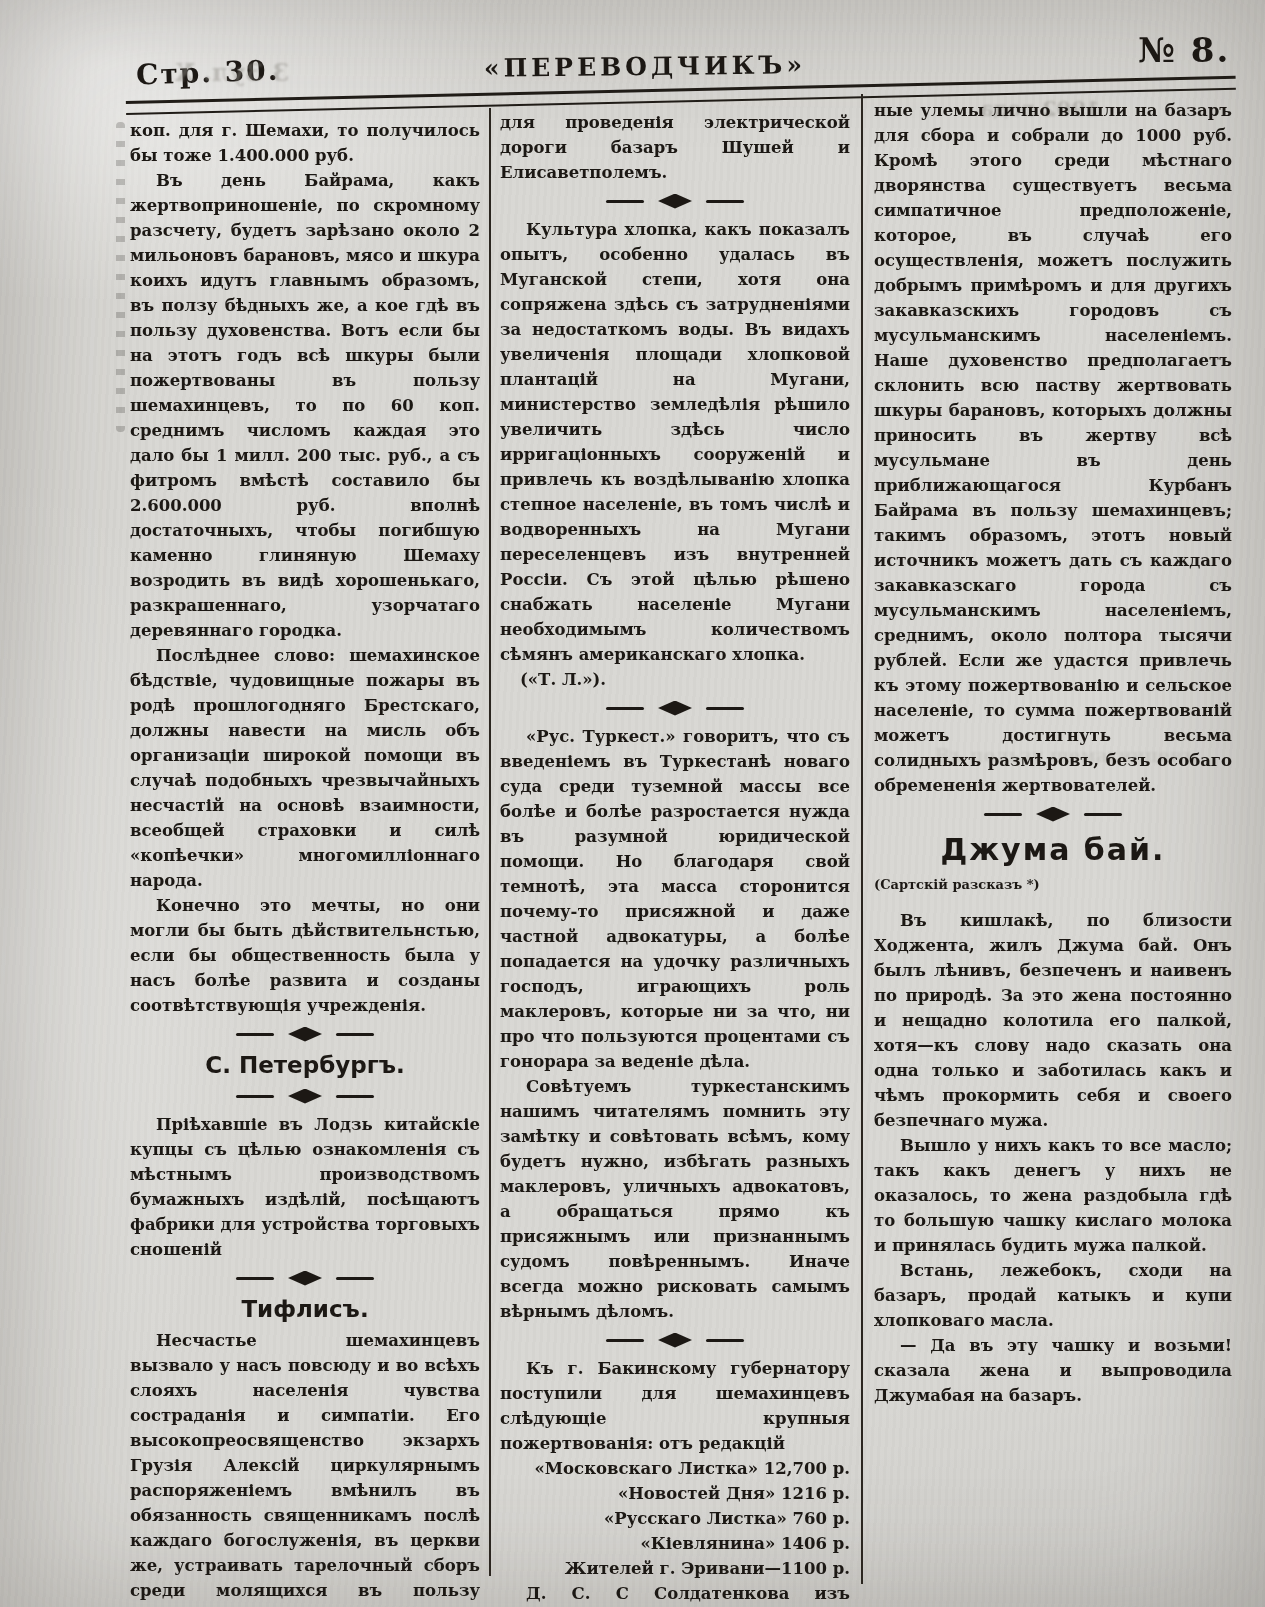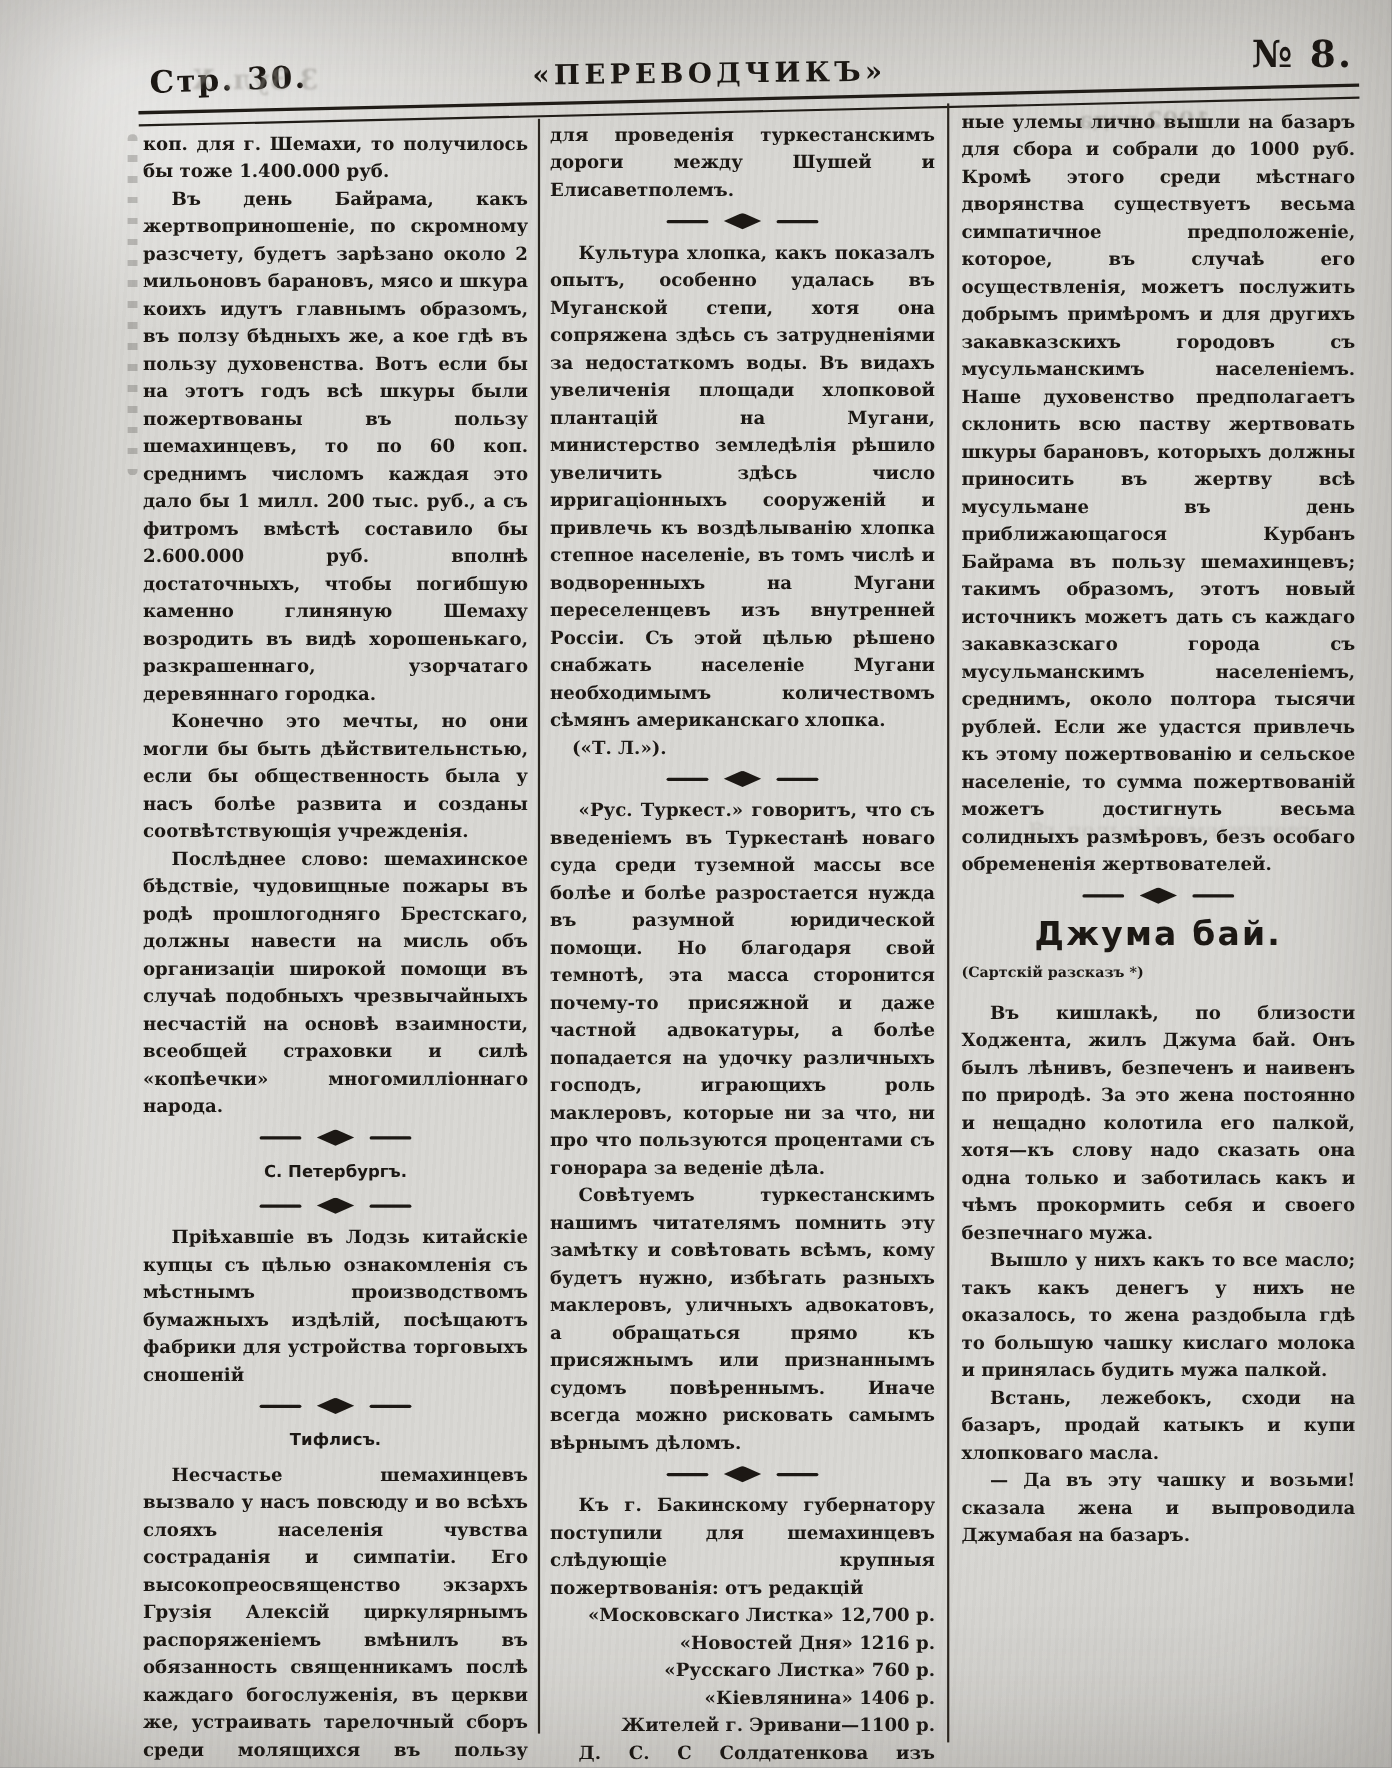--- a/index.html
+++ b/index.html
@@ -61,21 +61,21 @@
   .vrule-1{left:489px;top:108px;height:1468px;}
   .vrule-2{left:861px;top:94px;height:1490px;}
 
   .para{margin:0;text-indent:26px;}
   .para.no-indent{text-indent:0;}
   .para.plain{text-indent:0;text-align:left;margin-left:20px;}
   .list-item{margin:0;text-indent:14px;text-align:right;}
   .heading{
     margin:6px 0 4px 0;text-align:center;text-indent:0;
     font-family:"DejaVu Sans","Liberation Sans",sans-serif;
-    font-size:15px;font-weight:bold;line-height:30px;
+    font-size:23px;font-weight:bold;line-height:30px;
   }
   .article-title{
     margin:10px 0 4px 0;text-align:center;text-indent:0;
     font-family:"DejaVu Sans","Liberation Sans",sans-serif;
     font-size:30px;font-weight:bold;line-height:36px;letter-spacing:2px;
   }
   .subtitle{margin:2px 0 10px 0;text-indent:0;font-size:13px;line-height:26px;}
   .sep{
     display:flex;align-items:center;justify-content:center;
     gap:14px;margin:8px auto 8px auto;height:16px;
@@ -100,22 +100,22 @@
   <div class="ghost g-right">1902 года</div>
   <div class="ghost g-mid">Въ пользу шемахинцевъ</div>
   <div class="smudge"></div>
 
   <div class="vrule vrule-1"></div>
   <div class="vrule vrule-2"></div>
 
   <div class="col col-1">
       <p class="para no-indent">коп. для г. Шемахи, то получилось бы тоже 1.400.000 руб.</p>
       <p class="para">Въ день Байрама, какъ жертвоприношеніе, по скромному разсчету, будетъ зарѣзано около 2 мильоновъ барановъ, мясо и шкура коихъ идутъ главнымъ образомъ, въ ползу бѣдныхъ же, а кое гдѣ въ пользу духовенства. Вотъ если бы на этотъ годъ всѣ шкуры были пожертвованы въ пользу шемахинцевъ, то по 60 коп. среднимъ числомъ каждая это дало бы 1 милл. 200 тыс. руб., а съ фитромъ вмѣстѣ составило бы 2.600.000 руб. вполнѣ достаточныхъ, чтобы погибшую каменно глиняную Шемаху возродить въ видѣ хорошенькаго, разкрашеннаго, узорчатаго деревяннаго городка.</p>
+      <p class="para">Послѣднее слово: шемахинское бѣдствіе, чудовищные пожары въ родѣ прошлогодняго Брестскаго, должны навести на мисль объ организаціи широкой помощи въ случаѣ подобныхъ чрезвычайныхъ несчастій на основѣ взаимности, всеобщей страховки и силѣ «копѣечки» многомилліоннаго народа.</p>
       <p class="para">Конечно это мечты, но они могли бы быть дѣйствительнстью, если бы общественность была у насъ болѣе развита и созданы соотвѣтствующія учрежденія.</p>
-      <p class="para">Послѣднее слово: шемахинское бѣдствіе, чудовищные пожары въ родѣ прошлогодняго Брестскаго, должны навести на мисль объ организаціи широкой помощи въ случаѣ подобныхъ чрезвычайныхъ несчастій на основѣ взаимности, всеобщей страховки и силѣ «копѣечки» многомилліоннаго народа.</p>
       <div class="sep">
         <span class="line"></span>
         <span class="diamond"></span>
         <span class="line"></span>
       </div>
       <h2 class="heading">С. Петербургъ.</h2>
       <div class="sep">
         <span class="line"></span>
         <span class="diamond"></span>
         <span class="line"></span>
@@ -123,21 +123,21 @@
       <p class="para">Пріѣхавшіе въ Лодзь китайскіе купцы съ цѣлью ознакомленія съ мѣстнымъ производствомъ бумажныхъ издѣлій, посѣщаютъ фабрики для устройства торговыхъ сношеній</p>
       <div class="sep">
         <span class="line"></span>
         <span class="diamond"></span>
         <span class="line"></span>
       </div>
       <h2 class="heading">Тифлисъ.</h2>
       <p class="para">Несчастье шемахинцевъ вызвало у насъ повсюду и во всѣхъ слояхъ населенія чувства состраданія и симпатіи. Его высокопреосвященство экзархъ Грузія Алексій циркулярнымъ распоряженіемъ вмѣнилъ въ обязанность священникамъ послѣ каждаго богослуженія, въ церкви же, устраивать тарелочный сборъ среди молящихся въ пользу населенія Шемахи и окрестныхъ селъ, пострадавшихъ отъ землетрясенія.</p>
     </div>
   <div class="col col-2">
-      <p class="para no-indent">для проведенія туркестанскимъ дороги между Шушей и Елисаветполемъ.</p>
+      <p class="para no-indent">для проведенія электрической дороги базаръ Шушей и Елисаветполемъ.</p>
       <div class="sep">
         <span class="line"></span>
         <span class="diamond"></span>
         <span class="line"></span>
       </div>
       <p class="para">Культура хлопка, какъ показалъ опытъ, особенно удалась въ Муганской степи, хотя она сопряжена здѣсь съ затрудненіями за недостаткомъ воды. Въ видахъ увеличенія площади хлопковой плантацій на Мугани, министерство земледѣлія рѣшило увеличить здѣсь число ирригаціонныхъ сооруженій и привлечь къ воздѣлыванію хлопка степное населеніе, въ томъ числѣ и водворенныхъ на Мугани переселенцевъ изъ внутренней Россіи. Съ этой цѣлью рѣшено снабжать населеніе Мугани необходимымъ количествомъ сѣмянъ американскаго хлопка.</p>
       <p class="para plain">(«Т. Л.»).</p>
       <div class="sep">
         <span class="line"></span>
         <span class="diamond"></span>

